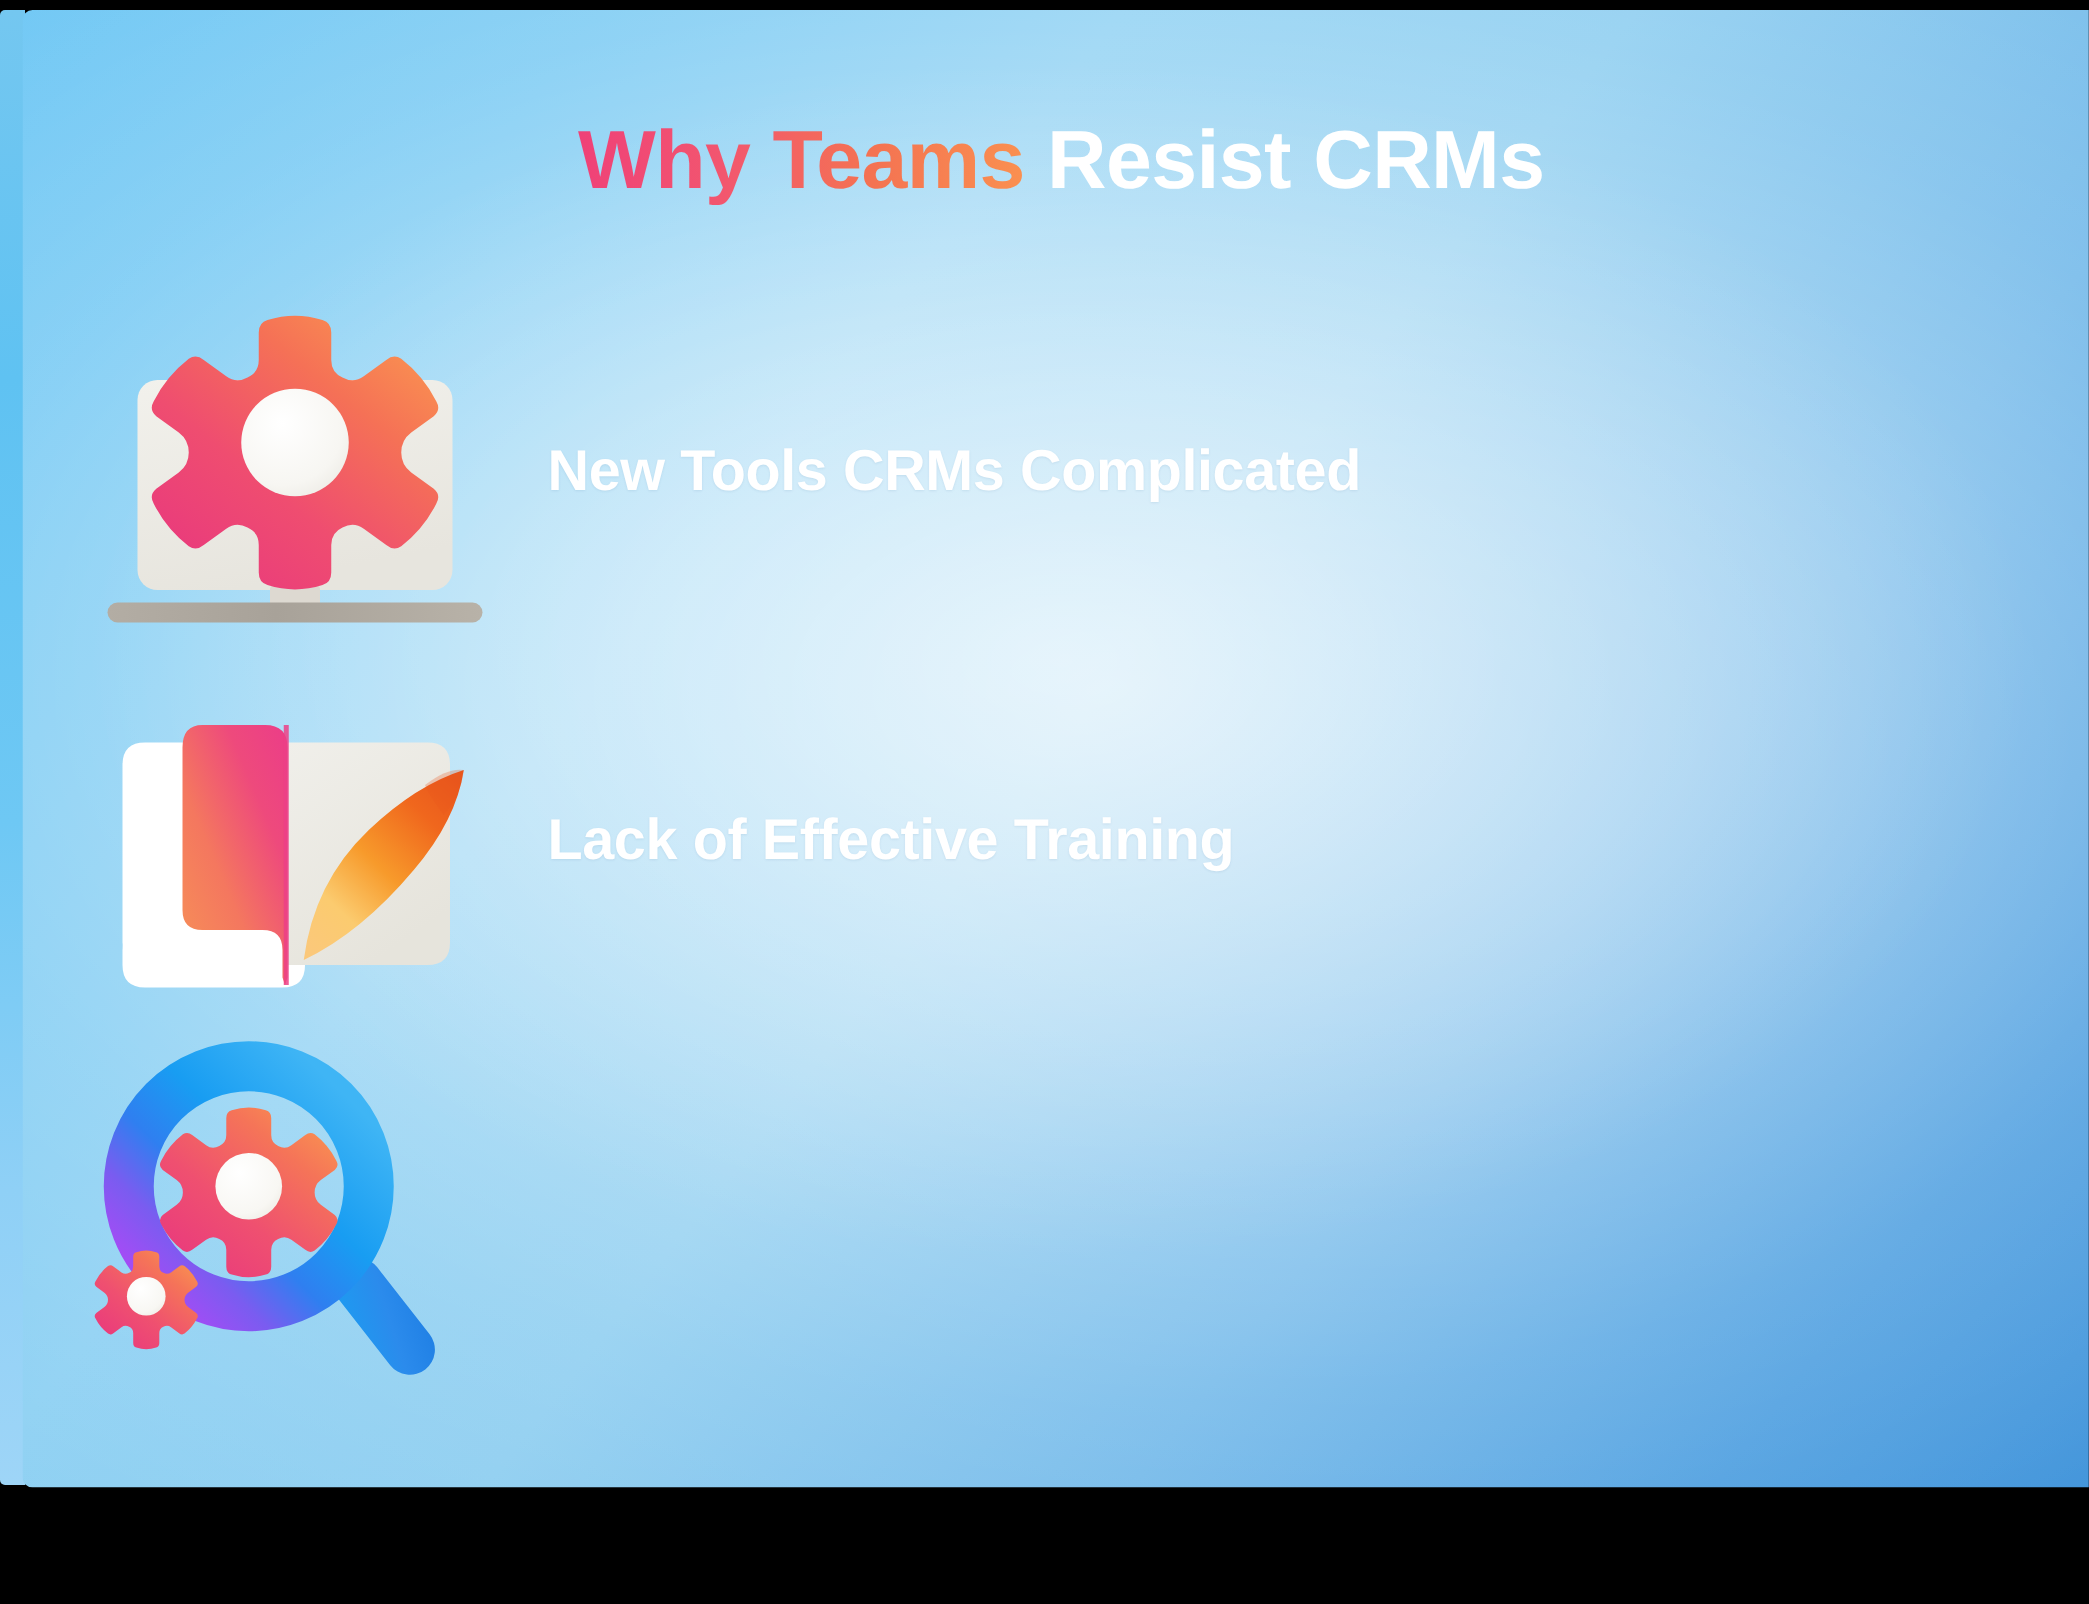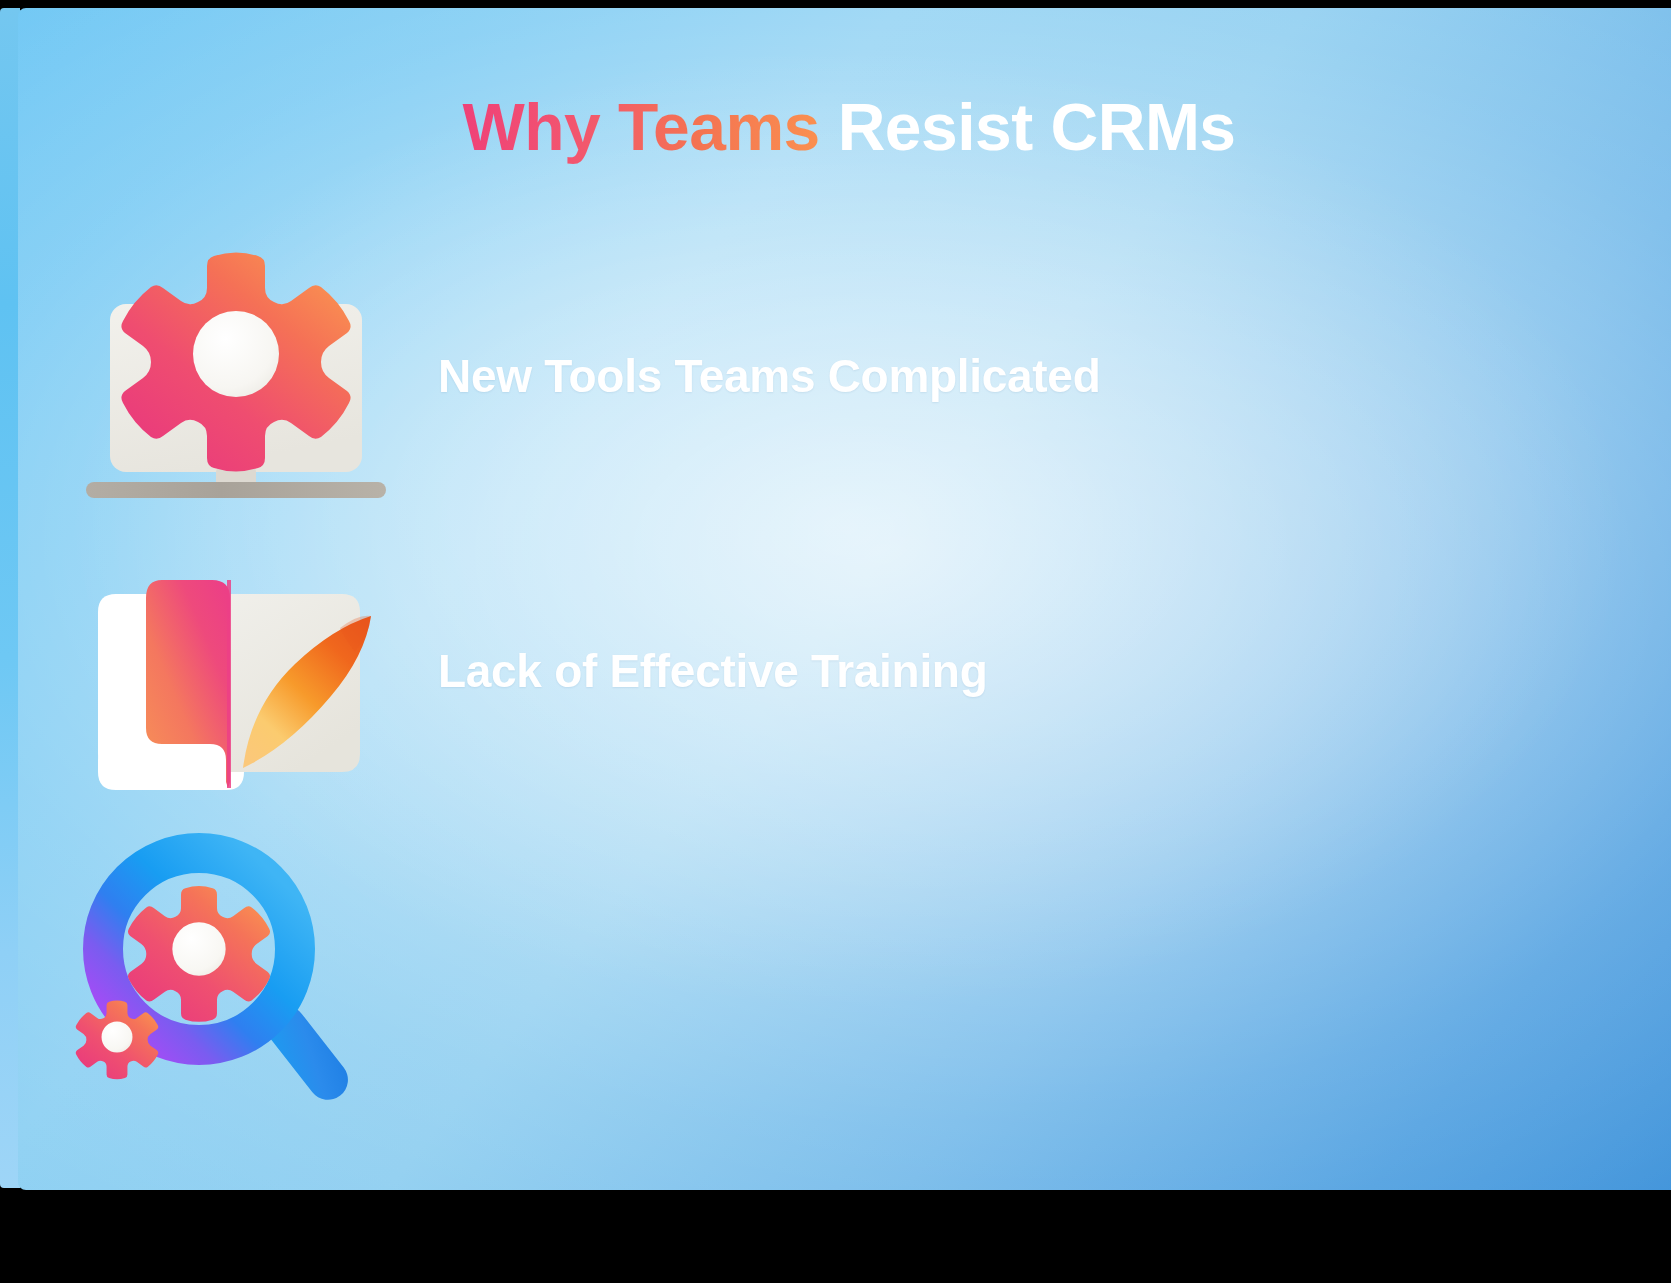--- a/index.html
+++ b/index.html
@@ -203,21 +203,21 @@
                   q 0,-10 -9,-14 q -9,-5 -17,1 l -18,13
                   q -6,5 -12,1 q -18,-14 -28,-34 q -4,-7 2,-12 l 18,-13
                   q 8,-6 8,-16 q 0,-10 -8,-16 l -18,-13
                   q -6,-5 -2,-12 q 10,-20 28,-34 q 6,-4 12,1 l 18,13
                   q 8,6 17,1 q 9,-4 9,-14 l 0,-22
                   q 0,-8 7,-10 Z"></path>
                 <circle cx="0" cy="0" r="43" fill="url(#hubGrad1)"></circle>
               </g>
             </svg>
           </div>
-          <div class="row-label">New Tools Teams Complicated</div>
+          <div class="row-label">New Tools CRMs Complicated</div>
         </div>
 
         <div class="row row-2">
           <div class="icon-slot">
             <svg width="300" height="250" viewBox="0 0 300 250" aria-hidden="true">
               <defs>
                 <linearGradient id="bookPage" x1="0.05" y1="1" x2="0.95" y2="0.05">
                   <stop offset="0%" stop-color="#f79157"></stop>
                   <stop offset="40%" stop-color="#f4775f"></stop>
                   <stop offset="75%" stop-color="#ee4a7c"></stop>

